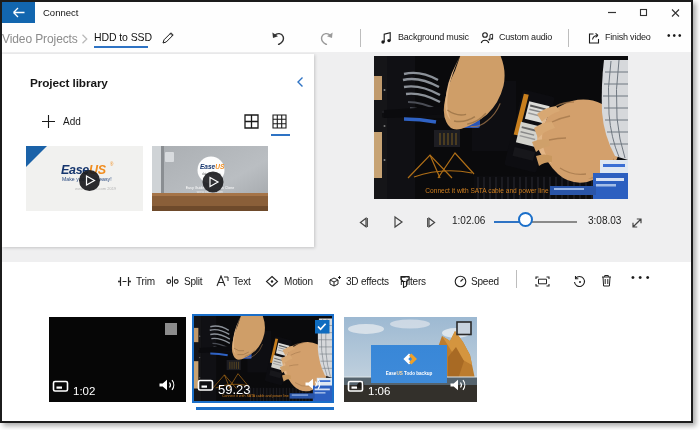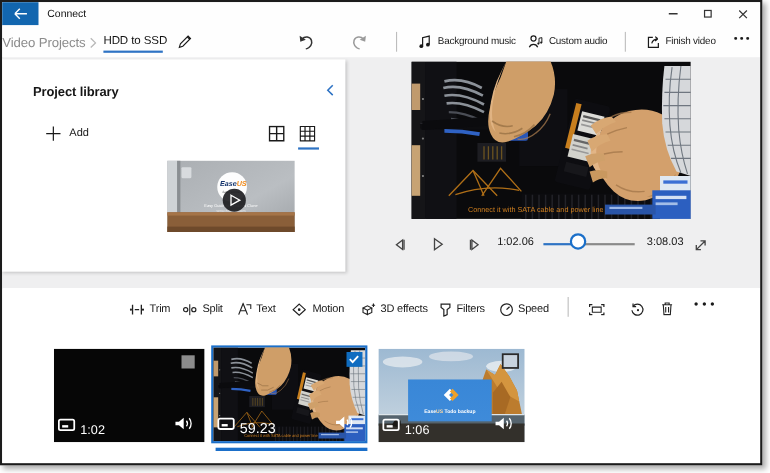--- a/index.html
+++ b/index.html
@@ -118,20 +118,32 @@
         </svg>
       <div id="addlbl">Add</div>
       <svg class="abs" style="left:242px;top:60px;" width="15" height="15" viewBox="0 0 15 15">
           <path d="M1 1 h13 v13 h-13 z M7.5 1 v13 M1 7.5 h13" stroke="#1a1a1a" stroke-width="1.3" fill="none"></path>
         </svg>
       <svg class="abs" style="left:270px;top:60px;" width="15" height="15" viewBox="0 0 15 15">
           <path d="M1 1 h13 v13 h-13 z M5.3 1 v13 M9.7 1 v13 M1 5.3 h13 M1 9.7 h13" stroke="#1a1a1a" stroke-width="1.1" fill="none"></path>
         </svg>
       <div class="gridline"></div>
 
+      <div class="thumb" style="left:24px;" id="th1">
+        <svg width="117" height="65" viewBox="0 0 117 65">
+          <rect width="117" height="65" fill="#f1f1ef"></rect>
+          <path d="M0 0 H21 L0 21 Z" fill="#1b62a8"></path>
+          <text x="35" y="28" font-size="12.5" font-weight="bold" font-style="italic" fill="#16366e" font-family="Liberation Sans" letter-spacing="-0.3">Ease<tspan fill="#f08c1e">US</tspan></text>
+          <text x="84" y="20" font-size="4.5" fill="#f08c1e">®</text>
+          <text x="36" y="34.5" font-size="5.2" fill="#2a4a80">Make your data easy!</text>
+          <text x="49" y="43.5" font-size="4" fill="#b5b5b5">www.easeus.com 2019</text>
+          <circle cx="63.5" cy="34.5" r="10.5" fill="#1a1a1d" opacity="0.92"></circle>
+          <path d="M60.5 30 L68.5 34.5 L60.5 39 Z" fill="none" stroke="#fff" stroke-width="1.2"></path>
+        </svg>
+      </div>
       <div class="thumb" style="left:150px;" id="th2">
         <svg width="116" height="65" viewBox="0 0 116 65">
           <defs>
               <linearGradient id="wall" x1="0" y1="0" x2="1" y2="1">
                 <stop offset="0" stop-color="#aaaeb2"></stop>
                 <stop offset="0.6" stop-color="#babec2"></stop>
                 <stop offset="1" stop-color="#9fa3a7"></stop>
               </linearGradient>
             </defs>
           <rect width="116" height="65" fill="url(#wall)"></rect>
@@ -291,21 +303,21 @@
       </svg>
     <div class="toollabel" style="left:282px;">Motion</div>
     <svg class="abs" style="left:326px;top:13px;" width="14" height="13" viewBox="0 0 14 13">
         <path d="M2 5 l4 -2 4 2 -4 2 z M2 5 v4 l4 2 v-4 M10 5 v4 l-4 2" stroke="#222" stroke-width="1" fill="none"></path>
         <path d="M11.5 1 v3 M10 2.5 h3" stroke="#222" stroke-width="1"></path>
       </svg>
     <div class="toollabel" style="left:344px;">3D effects</div>
     <svg class="abs" style="left:397px;top:13px;" width="12" height="13" viewBox="0 0 12 13">
         <path d="M2 1.5 h8 v3 l-2.5 2 v4.5 l-3 1.5 v-6 L2 4.5 z" stroke="#222" stroke-width="1.1" fill="none"></path>
       </svg>
-    <div class="toollabel" style="left:413px;">Filters</div>
+    <div class="toollabel" style="left:398px;">Filters</div>
     <svg class="abs" style="left:452px;top:13px;" width="13" height="13" viewBox="0 0 13 13">
         <circle cx="6.5" cy="6.5" r="5.3" stroke="#222" stroke-width="1.1" fill="none"></circle>
         <path d="M6.5 6.5 L9.2 3.8" stroke="#222" stroke-width="1.2"></path>
       </svg>
     <div class="toollabel" style="left:469px;">Speed</div>
     <div class="vdiv" style="left:514px;top:8px;"></div>
     <svg class="abs" style="left:533px;top:14px;" width="15" height="11" viewBox="0 0 15 11">
         <path d="M1 3 V1 h2.5 M11.5 1 H14 v2 M14 8 v2 h-2.5 M3.5 10 H1 V8" stroke="#222" stroke-width="1.1" fill="none"></path>
         <path d="M3.5 3.2 h8 v4.6 h-8 z" stroke="#222" stroke-width="1" fill="none"></path>
       </svg>

